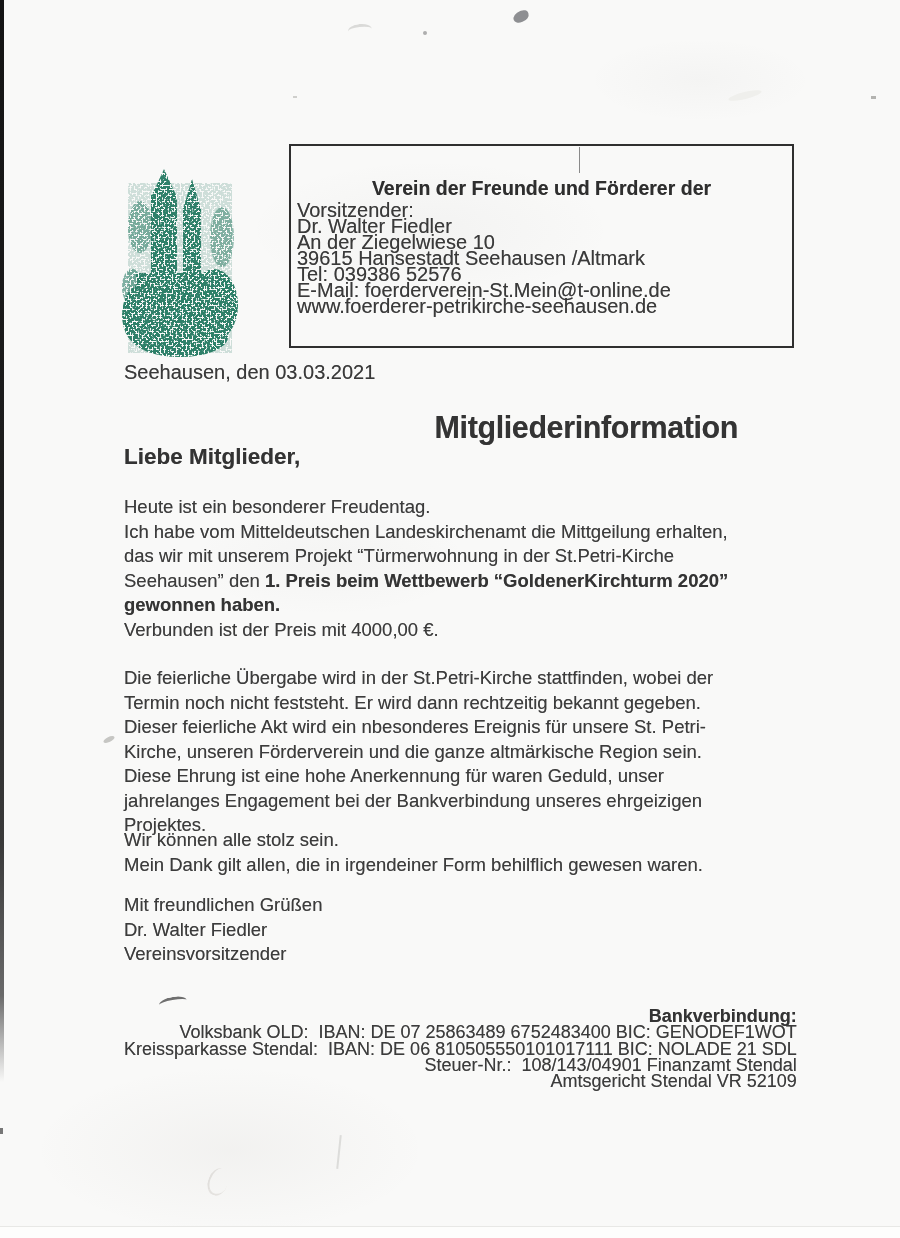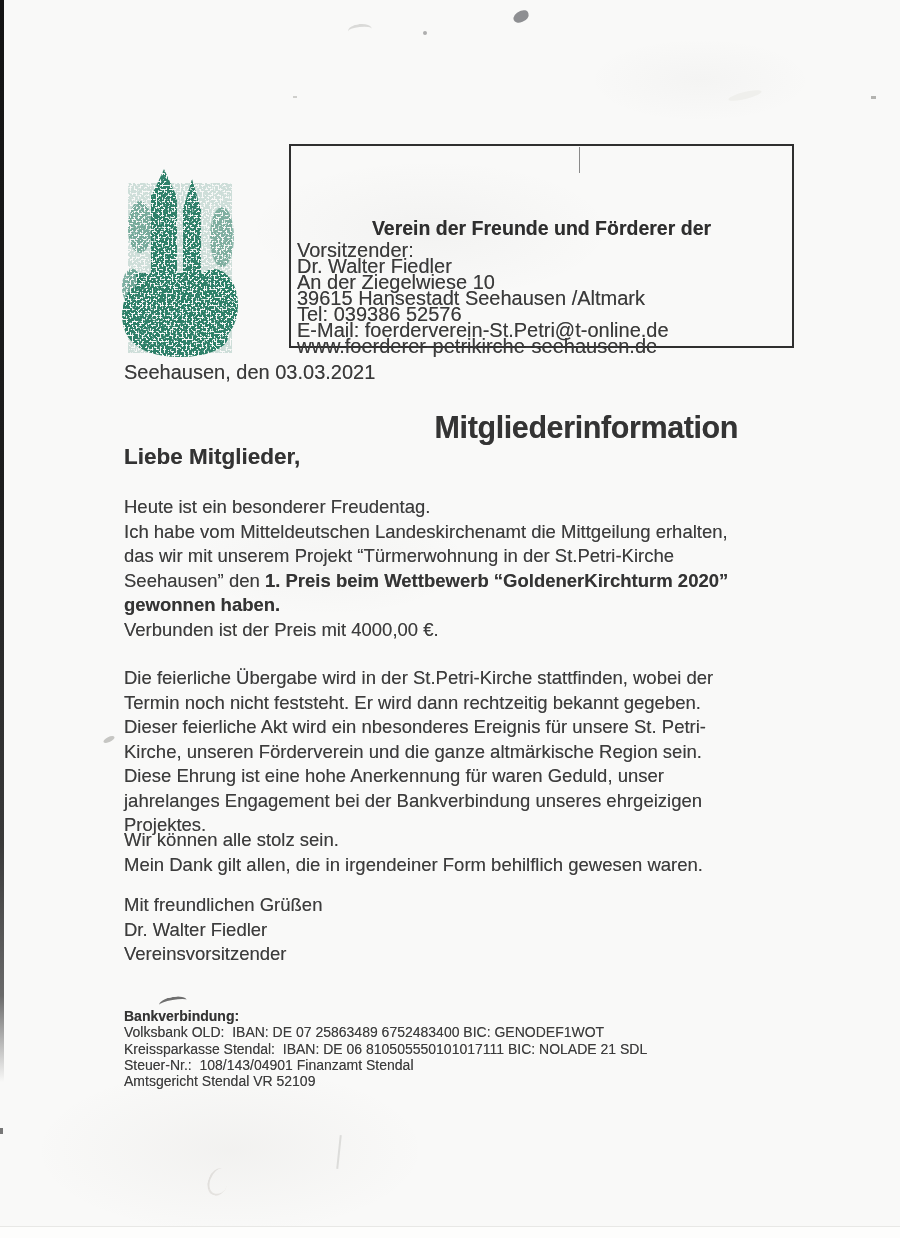--- a/index.html
+++ b/index.html
@@ -27,30 +27,30 @@
   .line-bottom{position:absolute;left:338px;top:1135px;width:2px;height:34px;background:#dcdcda;transform:rotate(6deg);}
   .curl-bottom{position:absolute;left:208px;top:1168px;width:18px;height:26px;border-left:2px solid #e1dfdc;border-bottom:2px solid #e4e2df;border-radius:50%;transform:rotate(20deg);}
   .speck1{position:absolute;left:293px;top:96px;width:4px;height:2px;background:#cfcfcc;}
   .speck2{position:absolute;left:871px;top:96px;width:5px;height:3px;background:#b3b3b0;}
   .smudge-rt{position:absolute;left:728px;top:92px;width:34px;height:7px;background:#efefec;transform:rotate(-14deg);border-radius:50%;}
   .bottom-band{position:absolute;left:0;top:1227px;width:900px;height:11px;background:#fdfdfc;box-shadow:0 -1px 0 #e8e8e6;}
   
   .logo{position:absolute;left:122px;top:167px;width:116px;height:190px;}
   
   .header-box{position:absolute;left:289px;top:144px;width:501px;height:200px;border:2px solid #2f2f2f;}
-  .org-title{padding-top:31px;text-align:center;font-weight:bold;font-size:19.5px;line-height:23px;color:#2e2e2e;margin-top:40px;}
+  .org-title{padding-top:31px;text-align:center;font-weight:bold;font-size:19.5px;line-height:23px;color:#2e2e2e;}
   .address{margin-top:2px;padding-left:6px;font-size:20px;line-height:16px;color:#3a3a3a;}
   
   .dateline{position:absolute;left:124px;top:361px;font-size:20px;color:#3a3a3a;}
   .main-title{position:absolute;left:124px;top:410px;width:614px;text-align:right;font-size:30.5px;font-weight:bold;letter-spacing:-0.4px;color:#343434;}
   .salutation{position:absolute;left:124px;top:444px;font-size:22.5px;font-weight:bold;color:#333;}
   .para{position:absolute;left:124px;font-size:18.5px;line-height:24.5px;color:#3c3c3c;}
   .p1{top:495px;} .p2{top:666px;} .p3{top:828px;} .closing{top:893px;}
   .b{font-weight:bold;color:#343434;}
-  .footer{position:absolute;left:124px;top:1008px;font-size:14px;line-height:16.3px;color:#3c3c3c;}
+  .footer{position:absolute;left:124px;top:1008px;font-size:18px;line-height:16.3px;color:#3c3c3c;text-align:right;}
   .footer div{white-space:pre;}
   .fb{font-weight:bold;color:#343434;}
 </style>
 </head>
 <body>
 
 <div class="page">
 
   <div class="edge-left"></div>
   <div class="corner-dot"></div>
@@ -96,21 +96,21 @@
   <div class="header-box">
     <div class="org-title txt">
       <div>Verein der Freunde und Förderer der</div>
     </div>
     <div class="address txt">
       <div>Vorsitzender:</div>
       <div>Dr. Walter Fiedler</div>
       <div>An der Ziegelwiese 10</div>
       <div>39615 Hansestadt Seehausen /Altmark</div>
       <div>Tel: 039386 52576</div>
-      <div>E-Mail: foerderverein-St.Petri@t-online.de</div>
+      <div>E-Mail: foerderverein-St.Mein@t-online.de</div>
       <div>www.foerderer-petrikirche-seehausen.de</div>
     </div>
   </div>
 
   <div class="dateline txt">Seehausen, den 03.03.2021</div>
   <div class="main-title txt">Mitgliederinformation</div>
   <div class="salutation txt">Liebe Mitglieder,</div>
 
   <div class="para p1 txt">
     <div>Heute ist ein besonderer Freudentag.</div>

